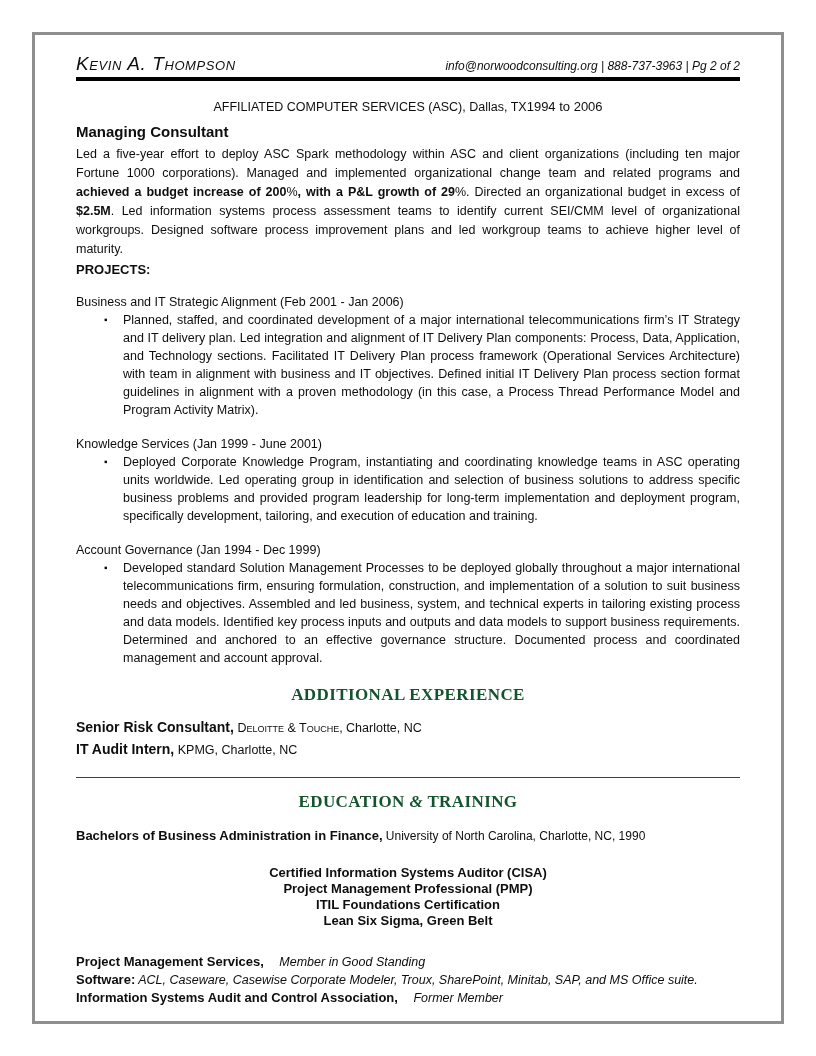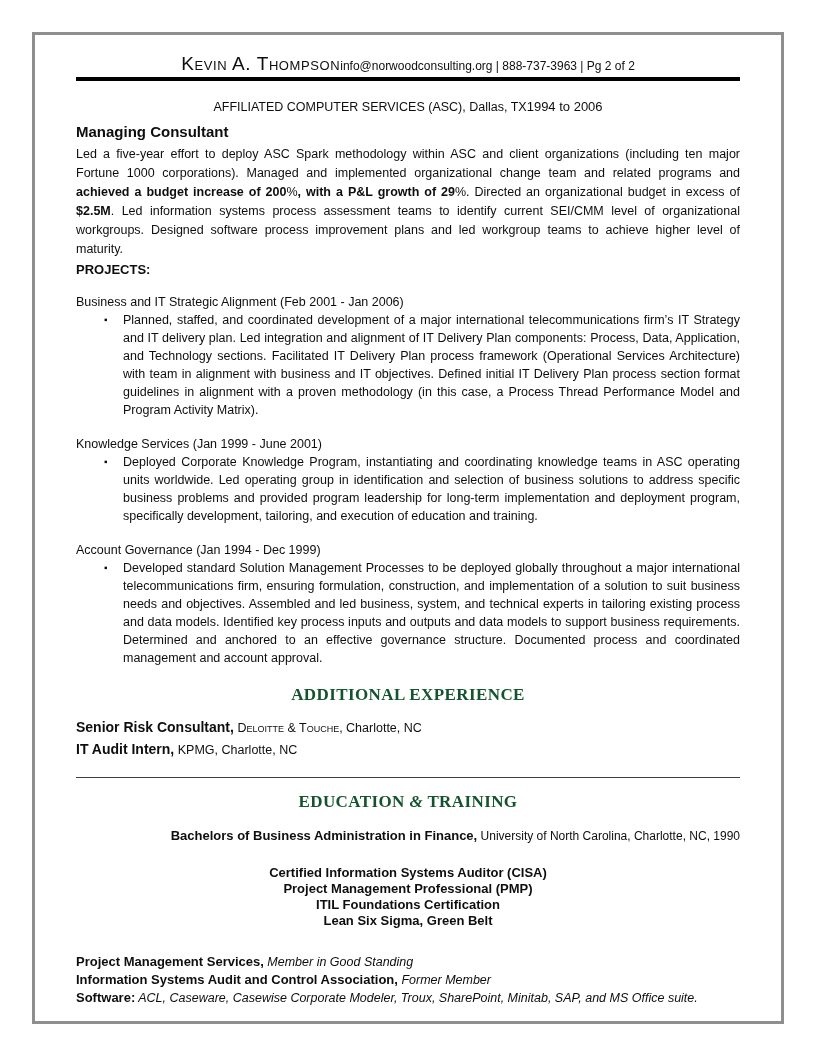--- a/index.html
+++ b/index.html
@@ -5,21 +5,21 @@
   html, body { margin: 0; padding: 0; background: #ffffff; }
   .page {
     width: 816px; height: 1056px; background: #ffffff; position: relative;
     font-family: "Liberation Sans", sans-serif; color: #0e0e0e; overflow: hidden;
   }
   .frame {
     position: absolute; left: 32px; top: 32px; width: 752px; height: 992px;
     border: 3px solid #8f8f8f; box-sizing: border-box;
     padding: 18px 41px 0 41px;
   }
-  .name-row { display: flex; justify-content: center; align-items: flex-end; }
+  .name-row { display: flex; justify-content: space-between; align-items: flex-end; font-style: italic; }
   .name { font-size: 19px; font-variant: small-caps; letter-spacing: 0.6px; font-weight: 500; }
   .contact { font-size: 12px; padding-bottom: 2px; }
   .thick-rule { height: 4px; background: #000000; margin-top: 2px; }
 
   .company-row { display: flex; justify-content: center; margin-top: 18px; align-items: baseline; }
   .company { font-size: 12.5px; }
   .dates { font-size: 13px; }
   .job-title { font-size: 15px; font-weight: bold; margin: 9px 0 0 0; }
   .summary { font-size: 12.5px; line-height: 19px; text-align: justify; margin: 5px 0 0 0; }
   .summary b, .bold { font-weight: bold; }
@@ -36,29 +36,29 @@
   .amp { font-style: italic; }
 
   .exp-list { margin-top: 12px; }
   .exp-item { line-height: 21px; font-size: 12.5px; }
   .exp-role { font-weight: bold; font-size: 14px; }
   .exp-firm { font-variant: small-caps; }
 
   .divider { border-top: 1px solid #3f3f3f; margin-top: 16px; }
   .edu-heading { margin-top: 14px; }
 
-  .degree { text-align: right; margin: 16px 0 1px 0; font-size: 12px; }
+  .degree { text-align: left; margin: 16px 0 1px 0; font-size: 12px; }
   .degree-bold { font-weight: bold; font-size: 13px; }
   .certs { margin-top: 22px; text-align: center; }
   .cert-line { font-weight: bold; font-size: 13px; line-height: 16px; }
 
   .memberships { margin-top: 24px; }
   .member-line { font-size: 12.5px; line-height: 18px; }
   .member-org { font-weight: bold; font-size: 13px; }
-  .member-status { font-style: italic; }
+  .member-status { font-style: italic; margin-left: 12px; }
   .software-label { font-weight: bold; font-size: 13px; }
   .software-list { font-style: italic; }
 </style>
 </head>
 <body>
 
 <div class="page">
   <div class="frame">
 
     <header>
@@ -131,21 +131,21 @@
         <div class="cert-line">ITIL Foundations Certification</div>
         <div class="cert-line">Lean Six Sigma, Green Belt</div>
       </div>
     </section>
 
     <section class="memberships">
       <div class="member-line">
         <span class="member-org">Project Management Services,</span><span class="member-status"> Member in Good Standing</span>
       </div>
       <div class="member-line">
-        <span class="member-org">Information Systems Audit and Control Association,</span><span class="member-status"> Former Member</span>
+        <span class="software-label">Software:</span><span class="software-list">  ACL, Caseware, Casewise Corporate Modeler, Troux, SharePoint, Minitab, SAP, and MS Office suite.</span>
       </div>
       <div class="member-line">
-        <span class="software-label">Software:</span><span class="software-list">  ACL, Caseware, Casewise Corporate Modeler, Troux, SharePoint, Minitab, SAP, and MS Office suite.</span>
+        <span class="member-org">Information Systems Audit and Control Association,</span><span class="member-status"> Former Member</span>
       </div>
     </section>
 
   </div>
 </div>
 
 </body></html>

